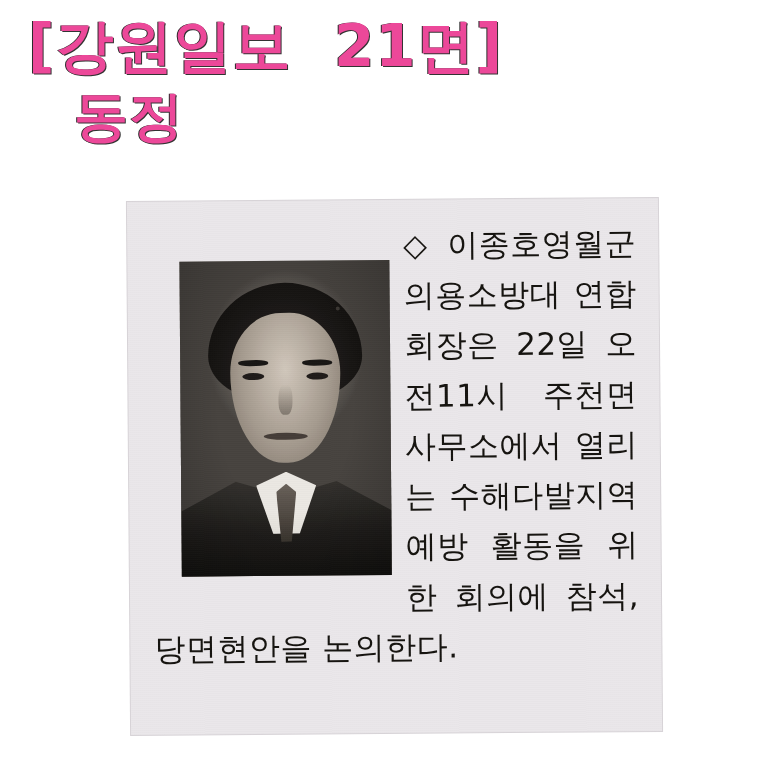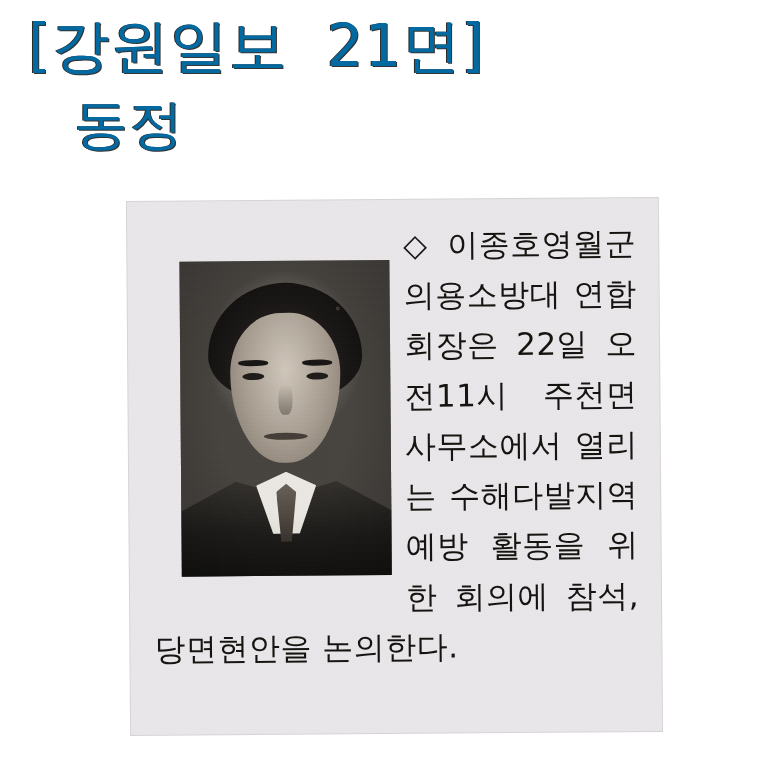--- a/index.html
+++ b/index.html
@@ -16,33 +16,33 @@
   }
 
   
   .headline {
     position: absolute;
     left: 28px;
     top: 16px;
     width: 560px;
   }
   .headline-line {
-    font-weight: normal;
-    color: #0369a1;
+    font-weight: bold;
+    color: #ec4899;
     letter-spacing: 1px;
     line-height: 1.05;
     white-space: pre;
   }
   .headline-line.l1 {
     font-size: 58px;
     text-shadow: 1px 1px 0 #333, -1px 0 0 #2a2a2a;
   }
   .headline-line.l2 {
     font-size: 54px;
-    margin-top: 20px;
+    margin-top: 12px;
     margin-left: 46px;
     text-shadow: 1px 1px 0 #333, -1px 0 0 #2a2a2a;
   }
 
   
   .clipping {
     position: absolute;
     left: 129px;
     top: 200px;
     width: 531px;

